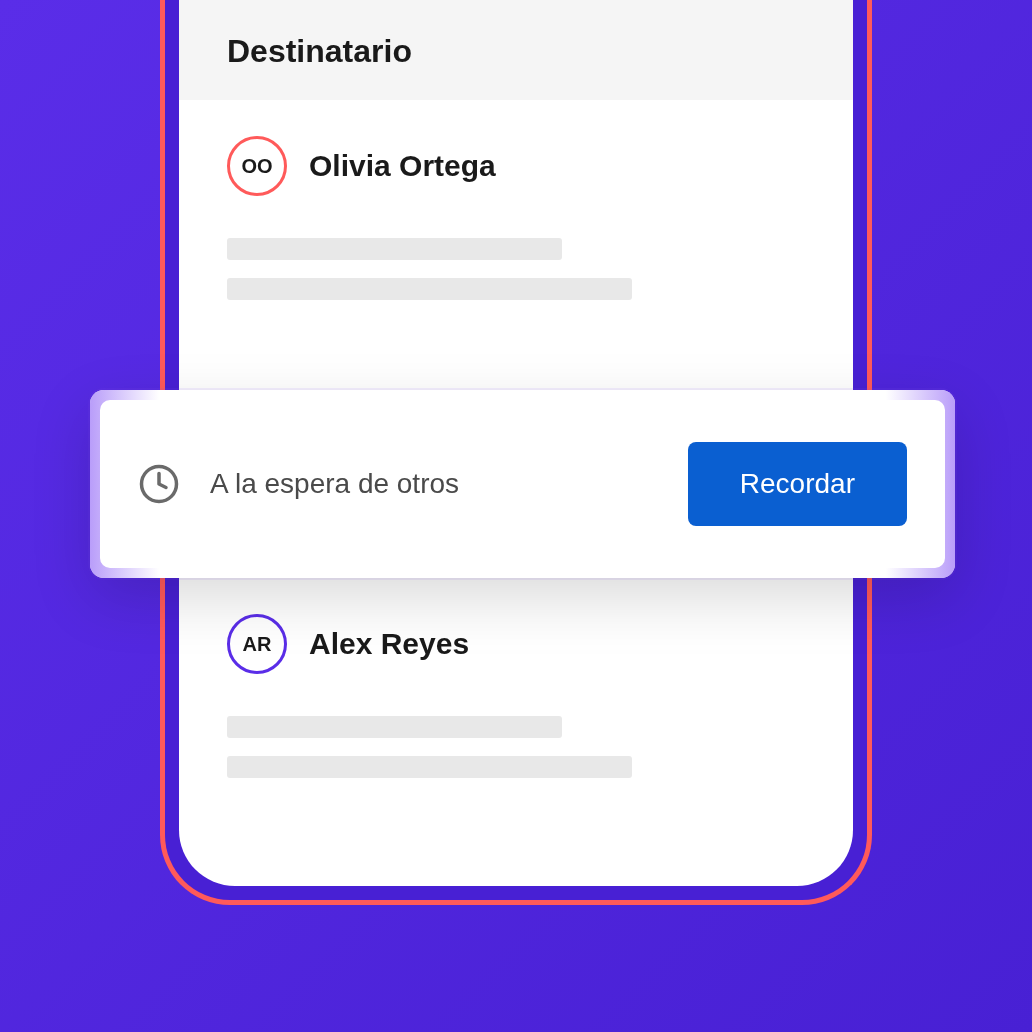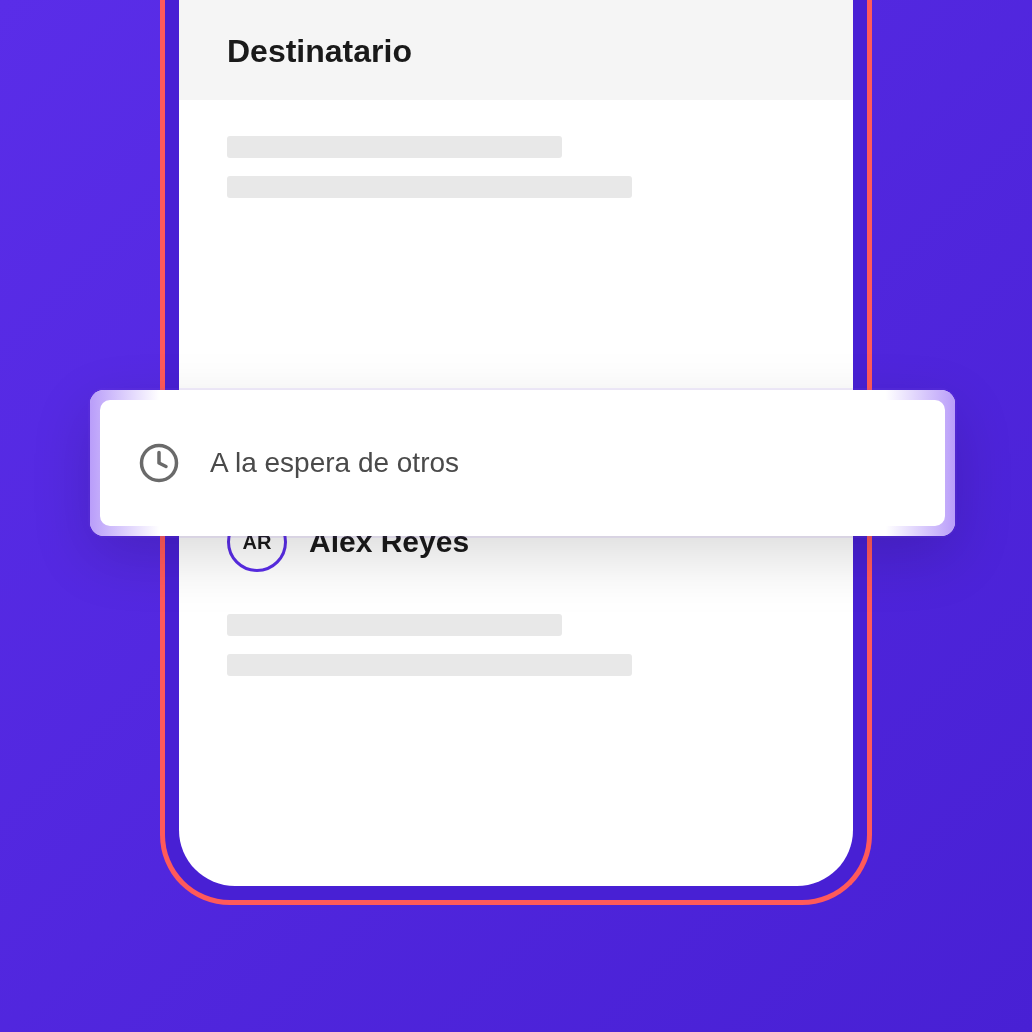--- a/index.html
+++ b/index.html
@@ -189,20 +189,26 @@
 <body>
 
 <div class="phone-frame">
   <div class="phone-inner">
 
     <div class="section-header">
       <div class="section-title">Destinatario</div>
     </div>
 
     <div class="recipient">
+      <div class="recipient-header">
+        <div class="avatar avatar-red">
+          <span>OO</span>
+        </div>
+        <div class="recipient-name">Olivia Ortega</div>
+      </div>
       <div class="skeleton-line skeleton-short"></div>
       <div class="skeleton-line skeleton-long"></div>
       <div class="recipient-spacer"></div>
     </div>
 
     <div class="recipient recipient-second">
       <div class="recipient-header">
         <div class="avatar avatar-purple">
           <span>AR</span>
         </div>
@@ -216,14 +222,15 @@
 </div>
 
 <div class="overlay-card">
   <div class="card-inner"></div>
   <div class="overlay-content">
     <svg class="clock-icon" viewBox="0 0 24 24" fill="none" stroke="#6a6a6a" stroke-width="2" stroke-linecap="round" stroke-linejoin="round">
       <circle cx="12" cy="12" r="10"></circle>
       <polyline points="12 6 12 12 16 14"></polyline>
     </svg>
     <div class="status-text">A la espera de otros</div>
+    <button class="remind-button">Recordar</button>
   </div>
 </div>
 
 </body></html>

